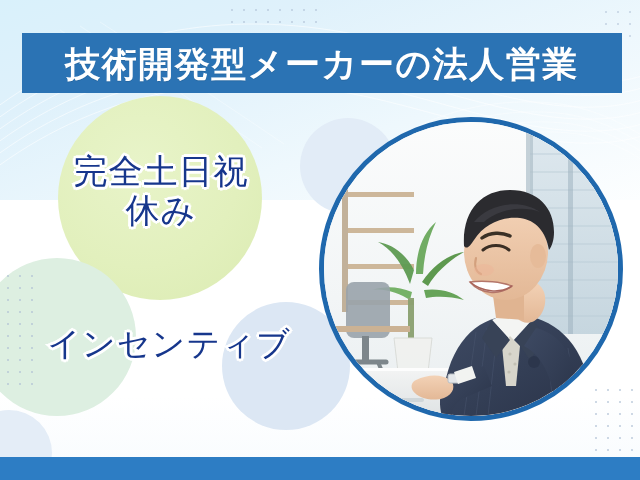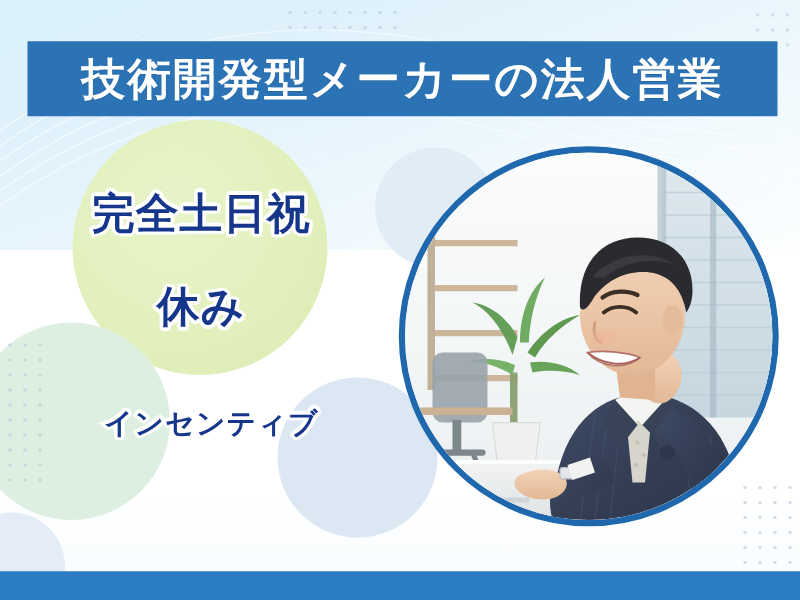--- a/index.html
+++ b/index.html
@@ -104,41 +104,41 @@
     white-space: nowrap;
     text-shadow: 0 1px 0 rgba(0,0,0,.10);
     text-align: right;
   }
 
   
   .feature {
     position: absolute;
     text-align: center;
     color: #16368c;
-    font-weight: bold;
+    font-weight: normal;
     line-height: 1.16;
     letter-spacing: 1px;
     -webkit-text-stroke: 4px #ffffff;
     paint-order: stroke fill;
     text-shadow:
        2px 0 0 #fff, -2px 0 0 #fff, 0 2px 0 #fff, 0 -2px 0 #fff,
        2px 2px 0 #fff, -2px 2px 0 #fff, 2px -2px 0 #fff, -2px -2px 0 #fff,
        3px 0 0 #fff, -3px 0 0 #fff, 0 3px 0 #fff, 0 -3px 0 #fff;
   }
   .feature-1 {
     left: 36px; top: 152px;
     width: 250px;
     font-size: 34px;
   }
   .feature-2 {
     left: 24px; top: 325px;
     width: 290px;
-    font-size: 23px;
-  }
-  .feature .line2 { display: block; margin-top: 36px; }
+    font-size: 33px;
+  }
+  .feature .line2 { display: block; }
 
   
   .photo-wrap {
     position: absolute;
     left: 319px; top: 117px;
     width: 304px; height: 304px;
     border-radius: 50%;
     border: 5px solid #1f68ad;
     box-sizing: border-box;
     overflow: hidden;

